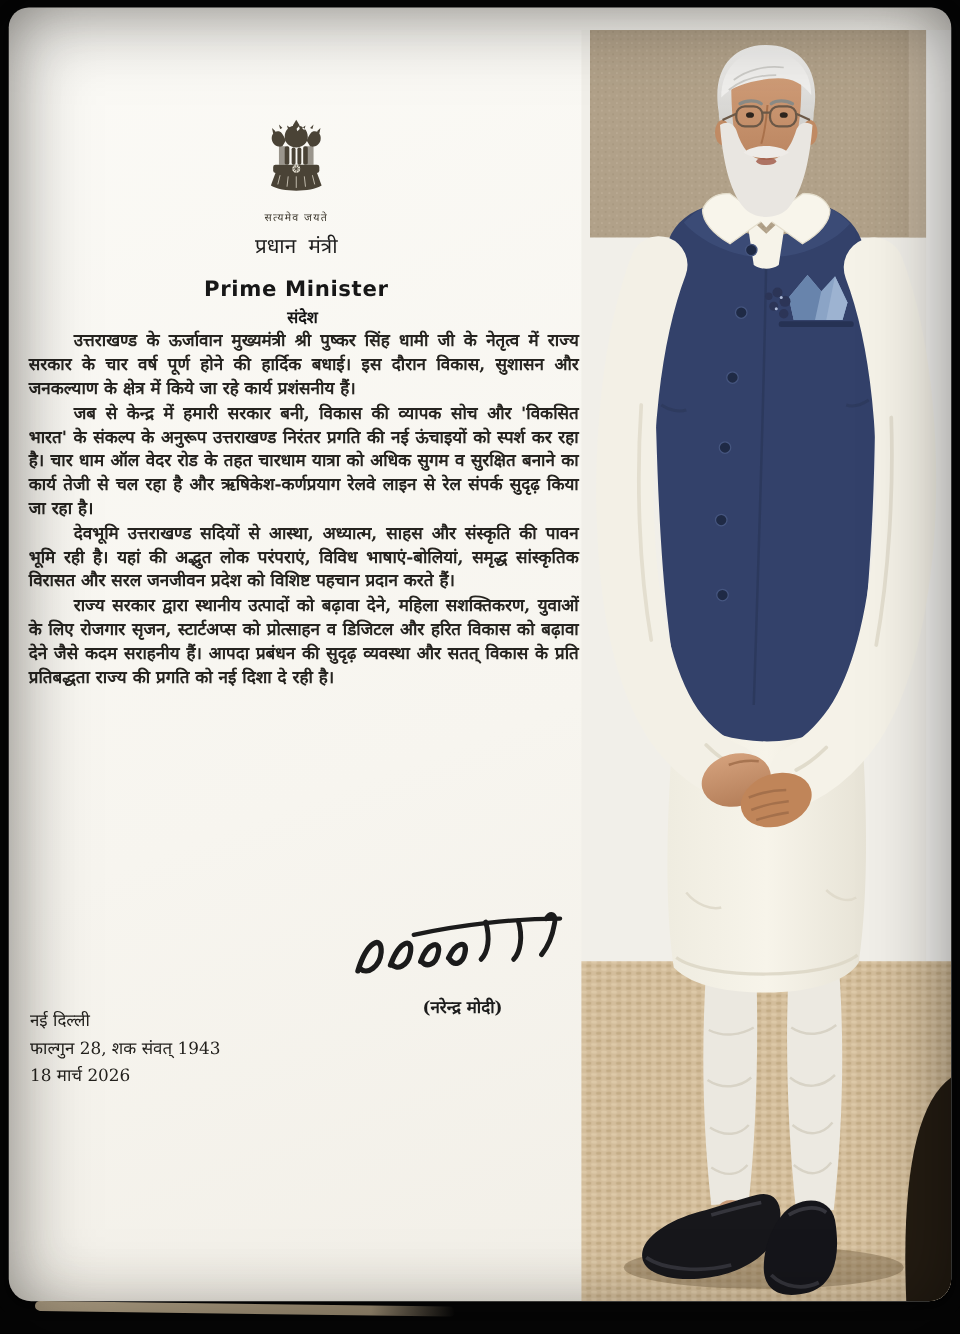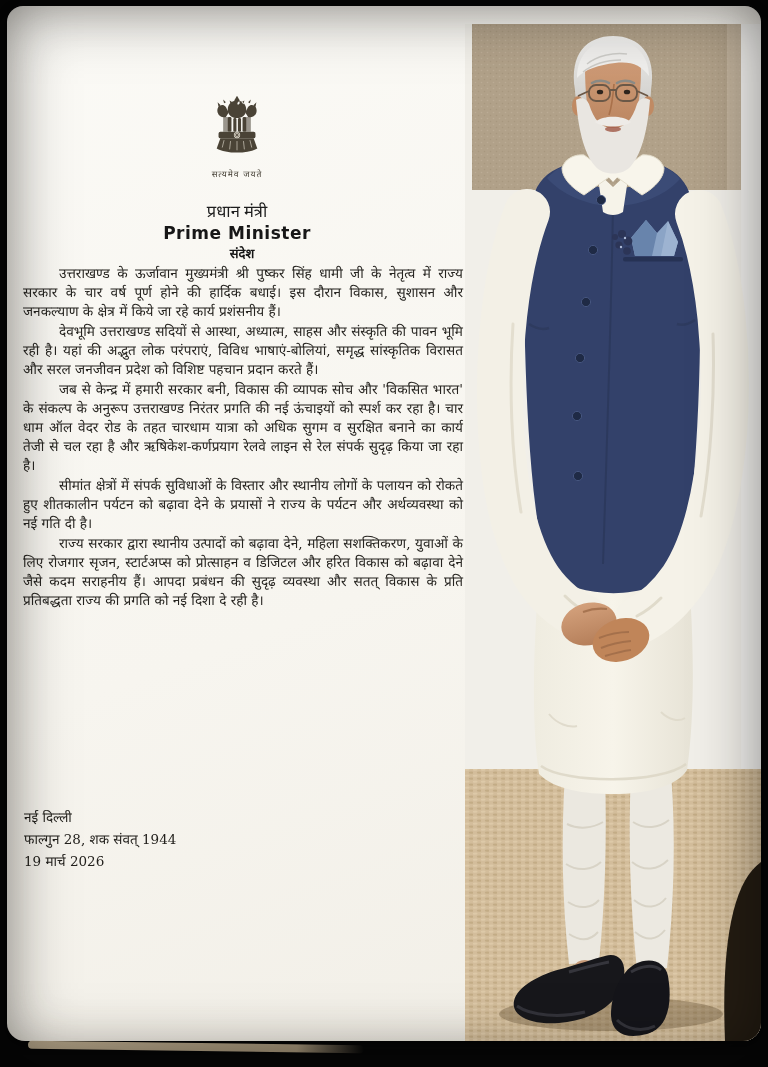--- a/index.html
+++ b/index.html
@@ -12,30 +12,30 @@
          border-radius:16px 16px 18px 18px;overflow:hidden;
          box-shadow:inset 0 0 46px rgba(122,101,70,.14), 0 3px 10px rgba(0,0,0,.6);}
   .edge-sliver{position:absolute;left:28px;top:1043px;width:336px;height:8px;
          background:linear-gradient(90deg,#d6c3a2,#b7a586 80%,transparent);
          border-radius:4px;transform:rotate(.8deg);opacity:.85;}
 
   
   .lh{position:absolute;left:10px;top:88px;width:440px;text-align:center;color:#2c281f;}
   .emblem{display:block;margin:0 auto;width:56px;height:72px;}
   .motto{font-size:8.5px;letter-spacing:1px;color:#3c372c;margin-top:2px;}
-  .office-hi{font-size:16.5px;margin-top:20px;color:#1d1d1d;
-         font-family:Liberation Serif, serif;}
-  .office-en{font-size:17px;font-weight:bold;letter-spacing:.5px;color:#171717;margin-top:1px;}
+  .office-hi{font-size:16.5px;margin-top:4px;color:#1d1d1d;
+         font-family:Liberation Mono, monospace;}
+  .office-en{font-size:17px;font-weight:bold;letter-spacing:.5px;color:#171717;margin-top:15px;}
 
   .subject{position:absolute;left:15px;top:238px;width:440px;text-align:center;
          font-size:13px;font-weight:bold;color:#151515;
          font-family:"DejaVu Serif","Liberation Serif",serif;}
   .bodytext{position:absolute;left:16px;top:258px;width:440px;color:#262420;
          font-size:13.6px;line-height:19px;text-align:justify;
-         font-family:"DejaVu Serif","Liberation Serif",serif;}
+         font-family:"DejaVu Serif","Liberation Serif",serif;font-weight:bold;}
   .bodytext p{margin:0 0 1px 0;text-indent:36px;}
 
   .sigblock{position:absolute;left:258px;top:722px;width:210px;text-align:center;}
   .sigscrawl{width:186px;height:64px;display:block;margin:0 auto;}
   .signame{font-size:13.5px;font-weight:bold;color:#1c1c1c;margin-top:4px;
          font-family:"DejaVu Serif","Liberation Serif",serif;}
 
   .dateblock{position:absolute;left:17px;top:800px;color:#23211d;font-size:13.5px;line-height:22px;
          font-family:"DejaVu Serif","Liberation Serif",serif;}
 
@@ -83,31 +83,45 @@
       </svg>
       <div class="motto">सत्यमेव जयते</div>
       <div class="office-hi">प्रधान मंत्री</div>
       <div class="office-en">Prime Minister</div>
     </header>
 
     <div class="subject">संदेश</div>
 
     <div class="bodytext">
       <p>उत्तराखण्ड के ऊर्जावान मुख्यमंत्री श्री पुष्कर सिंह धामी जी के नेतृत्व में राज्य सरकार के चार वर्ष पूर्ण होने की हार्दिक बधाई। इस दौरान विकास, सुशासन और जनकल्याण के क्षेत्र में किये जा रहे कार्य प्रशंसनीय हैं।</p>
+      <p>जब से केन्द्र में हमारी सरकार बनी, विकास की व्यापक सोच और 'विकसित भारत' के संकल्प के अनुरूप उत्तराखण्ड निरंतर प्रगति की नई ऊंचाइयों को स्पर्श कर रहा है। चार धाम ऑल वेदर रोड के तहत चारधाम यात्रा को अधिक सुगम व सुरक्षित बनाने का कार्य तेजी से चल रहा है और ऋषिकेश-कर्णप्रयाग रेलवे लाइन से रेल संपर्क सुदृढ़ किया जा रहा है।</p>
       <p>देवभूमि उत्तराखण्ड सदियों से आस्था, अध्यात्म, साहस और संस्कृति की पावन भूमि रही है। यहां की अद्भुत लोक परंपराएं, विविध भाषाएं-बोलियां, समृद्ध सांस्कृतिक विरासत और सरल जनजीवन प्रदेश को विशिष्ट पहचान प्रदान करते हैं।</p>
-      <p>जब से केन्द्र में हमारी सरकार बनी, विकास की व्यापक सोच और 'विकसित भारत' के संकल्प के अनुरूप उत्तराखण्ड निरंतर प्रगति की नई ऊंचाइयों को स्पर्श कर रहा है। चार धाम ऑल वेदर रोड के तहत चारधाम यात्रा को अधिक सुगम व सुरक्षित बनाने का कार्य तेजी से चल रहा है और ऋषिकेश-कर्णप्रयाग रेलवे लाइन से रेल संपर्क सुदृढ़ किया जा रहा है।</p>
-      <p>सीमांत क्षेत्रों में संपर्क सुविधाओं के विस्तार और स्थानीय लोगों के पलायन को रोकते हुए शीतकालीन पर्यटन को बढ़ावा देने के प्रयासों ने राज्य के पर्यटन और अर्थव्यवस्था को नई गति दी है।</p>
       <p>राज्य सरकार द्वारा स्थानीय उत्पादों को बढ़ावा देने, महिला सशक्तिकरण, युवाओं के लिए रोजगार सृजन, स्टार्टअप्स को प्रोत्साहन व डिजिटल और हरित विकास को बढ़ावा देने जैसे कदम सराहनीय हैं। आपदा प्रबंधन की सुदृढ़ व्यवस्था और सतत् विकास के प्रति प्रतिबद्धता राज्य की प्रगति को नई दिशा दे रही है।</p>
     </div>
 
+    <div class="sigblock">
+      <svg class="sigscrawl" viewBox="0 0 200 68" aria-hidden="true">
+        <g fill="none" stroke="#1b1b1b" stroke-linecap="round" stroke-linejoin="round">
+          <path stroke-width="4.5" d="M10 52 C18 26 31 21 30 36 C29 48 18 56 12 50"></path>
+          <path stroke-width="4.5" d="M38 47 C46 25 58 23 55 37 C53 48 43 52 39 46"></path>
+          <path stroke-width="4.5" d="M64 44 C70 27 82 25 79 37 C77 47 69 49 65 44"></path>
+          <path stroke-width="4.5" d="M88 41 C94 27 105 25 102 37 C100 46 93 48 89 42"></path>
+          <path stroke-width="3.6" d="M58 21 C98 12 146 7 184 7"></path>
+          <path stroke-width="4.2" d="M120 10 C124 24 122 36 116 42"></path>
+          <path stroke-width="4.2" d="M148 9 C152 22 150 36 144 42"></path>
+          <path stroke-width="4.2" d="M172 7 C176 1 181 3 179 12 C177 24 172 33 168 38"></path>
+        </g>
+      </svg>
+      <div class="signame">(नरेन्द्र मोदी)</div>
+    </div>
 
     <div class="dateblock">
       <div>नई दिल्ली</div>
-      <div>फाल्गुन 28, शक संवत् 1944</div>
-      <div>19 मार्च 2026</div>
+      <div>फाल्गुन 28, शक संवत् 1943</div>
+      <div>18 मार्च 2026</div>
     </div>
 
     <div class="photo">
       <svg viewBox="0 0 296 1017" aria-hidden="true">
         <defs>
           <pattern id="tanp" width="6" height="6" patternUnits="userSpaceOnUse">
             <rect width="6" height="6" fill="#b1a189"></rect>
             <circle cx="1.5" cy="1.5" r=".8" fill="#a7977e"></circle>
             <circle cx="4.5" cy="4.5" r=".8" fill="#bcac95"></circle>
           </pattern>

